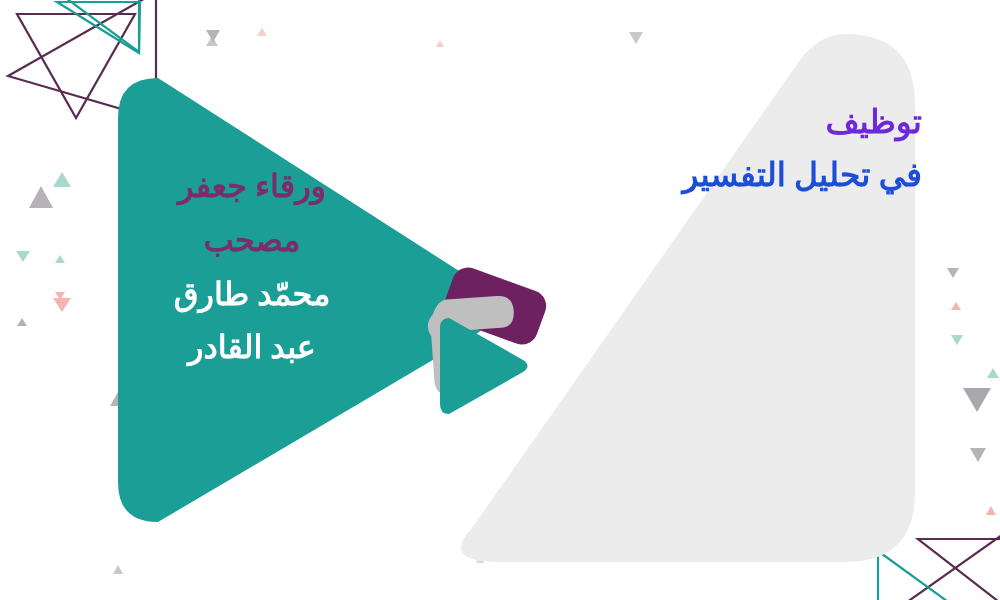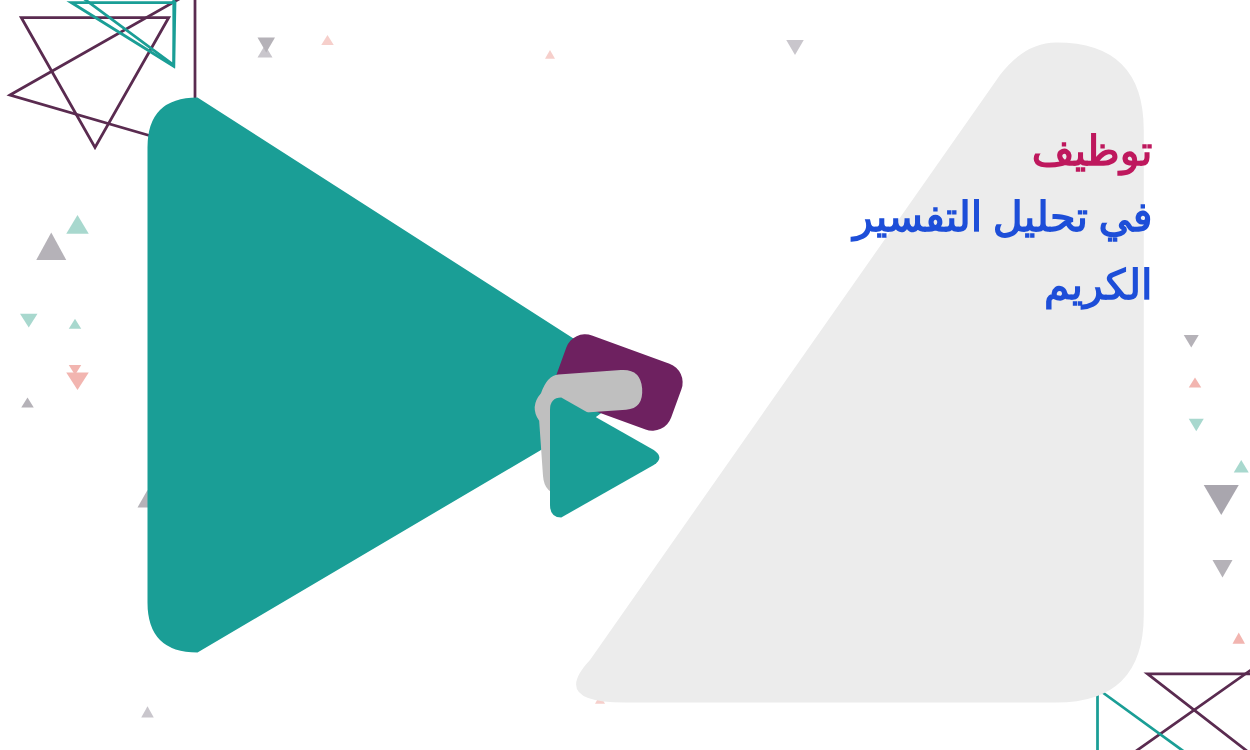--- a/index.html
+++ b/index.html
@@ -37,21 +37,21 @@
   }
   .title-line {
     display: block;
     font-family: "Liberation Serif", "DejaVu Serif", serif;
     font-weight: bold;
     font-size: 33px;
     line-height: 1.62;
     letter-spacing: 0.5px;
     white-space: nowrap;
   }
-  .title-line.purple { color: #be185d; }
+  .title-line.purple { color: #6d28d9; }
   .title-line.teal   { color: #1d4ed8; }
 
   
   #author-block {
     position: absolute;
     z-index: 5;
     top: 160px;
     left: 118px;
     width: 268px;
     text-align: center;
@@ -160,17 +160,22 @@
                Q 440,414 449,414
                L 523,372
                Q 532,366 523,360
                Z"></path>
     </g>
   </svg>
 
   <div id="title-block">
     <span class="title-line purple">توظيف</span>
     <span class="title-line teal">في تحليل التفسير</span>
-    <span class="title-line teal">الكريم</span>
   </div>
 
+  <div id="author-block">
+    <span class="author-line purple">ورقاء جعفر</span>
+    <span class="author-line purple">مصحب</span>
+    <span class="author-line white">محمّد طارق</span>
+    <span class="author-line white">عبد القادر</span>
+  </div>
 
 </div>
 
 </body></html>

